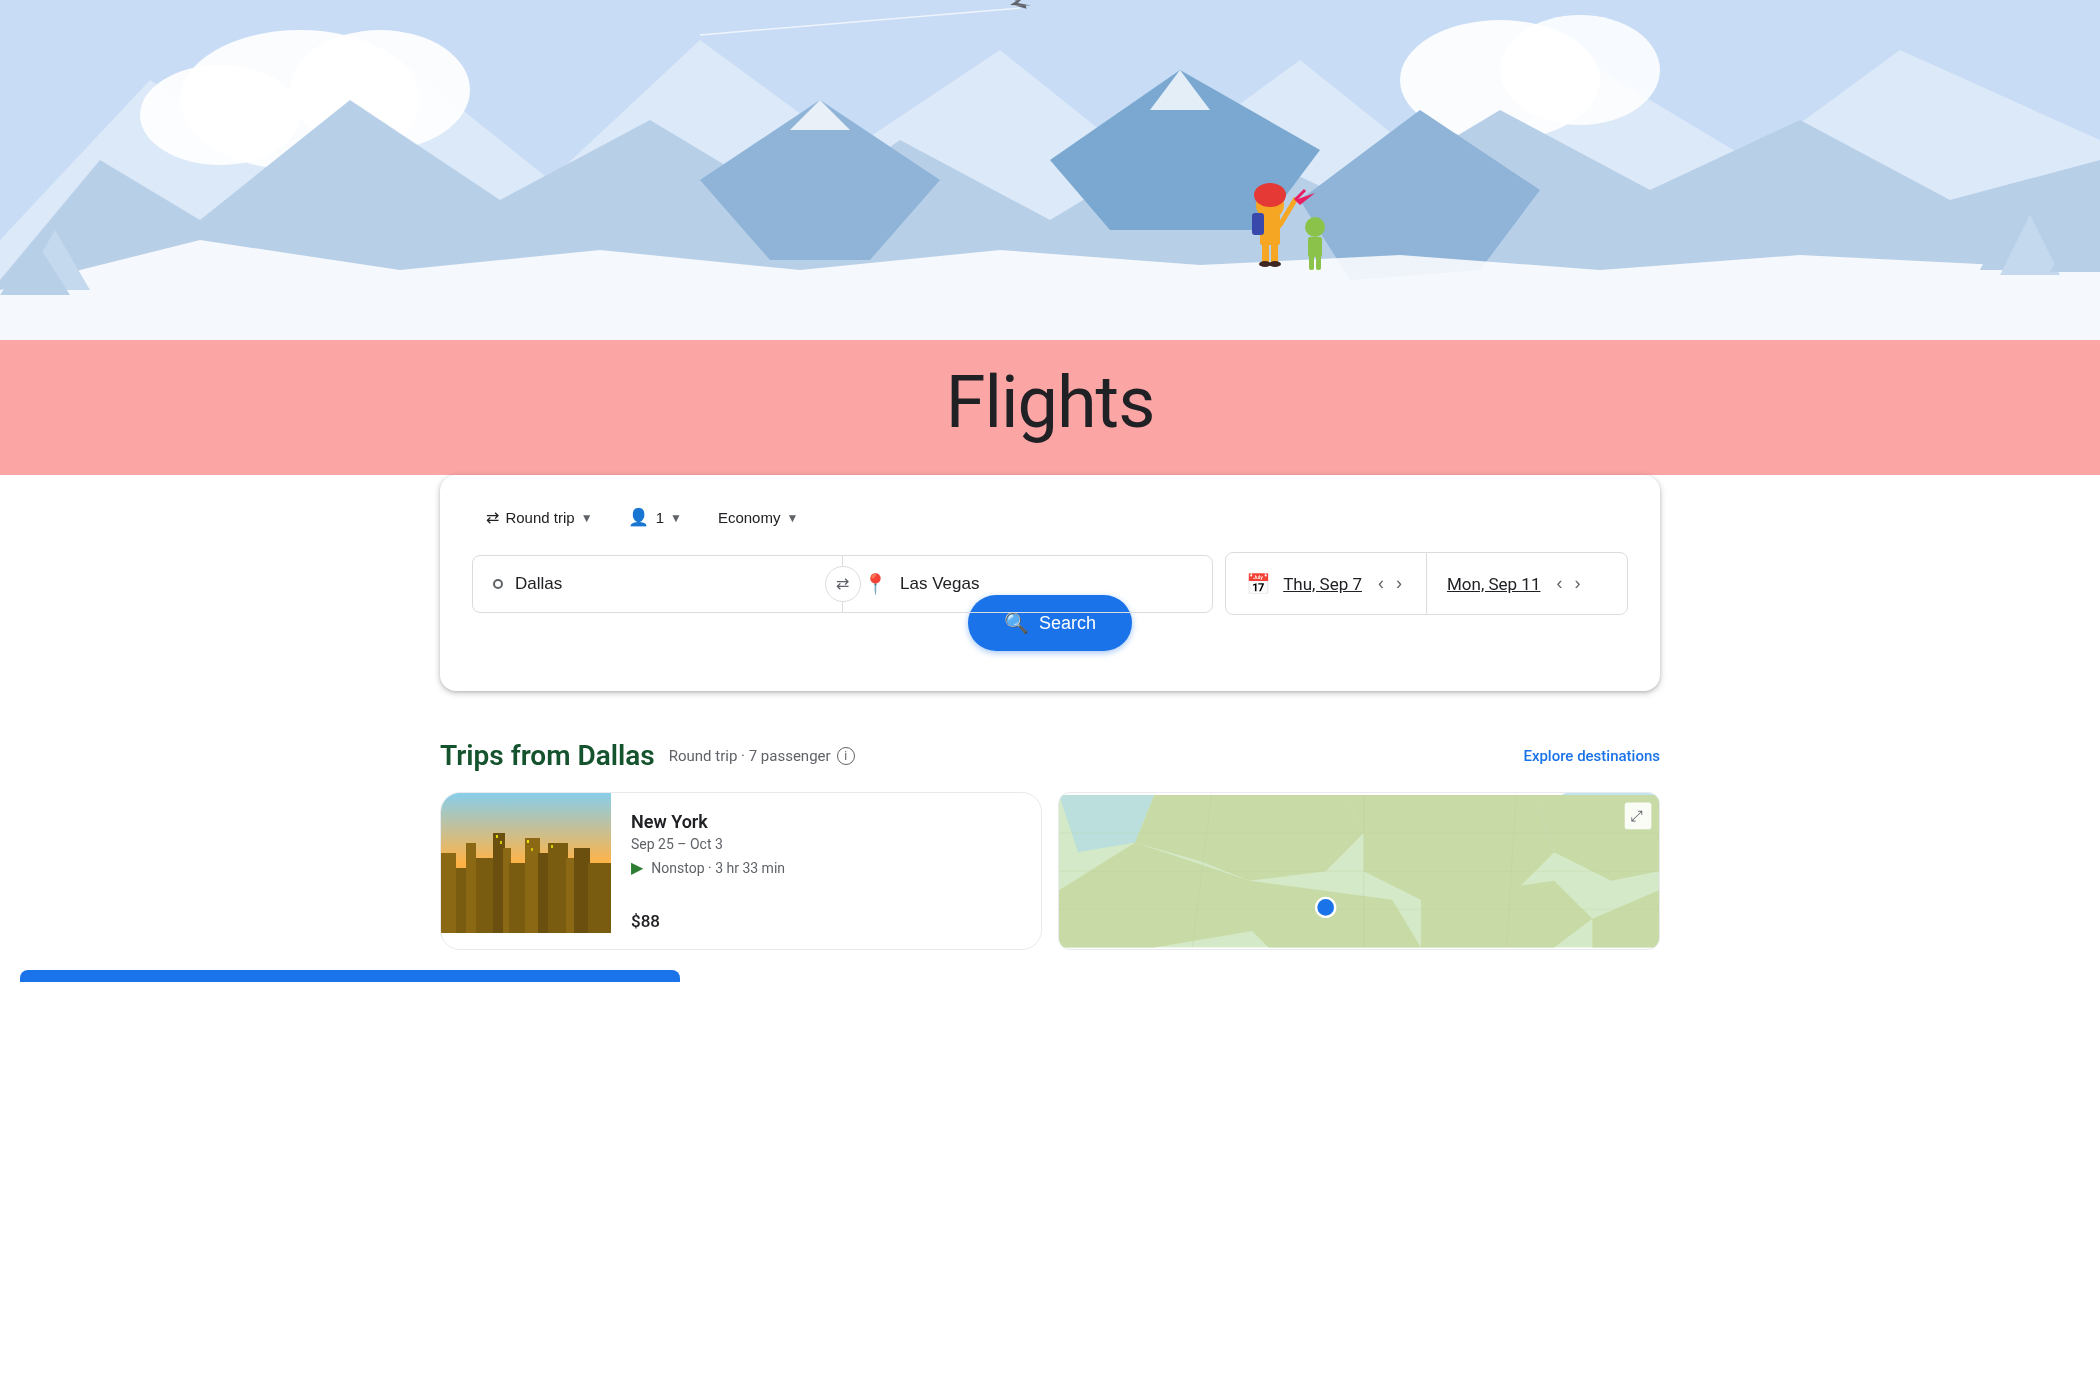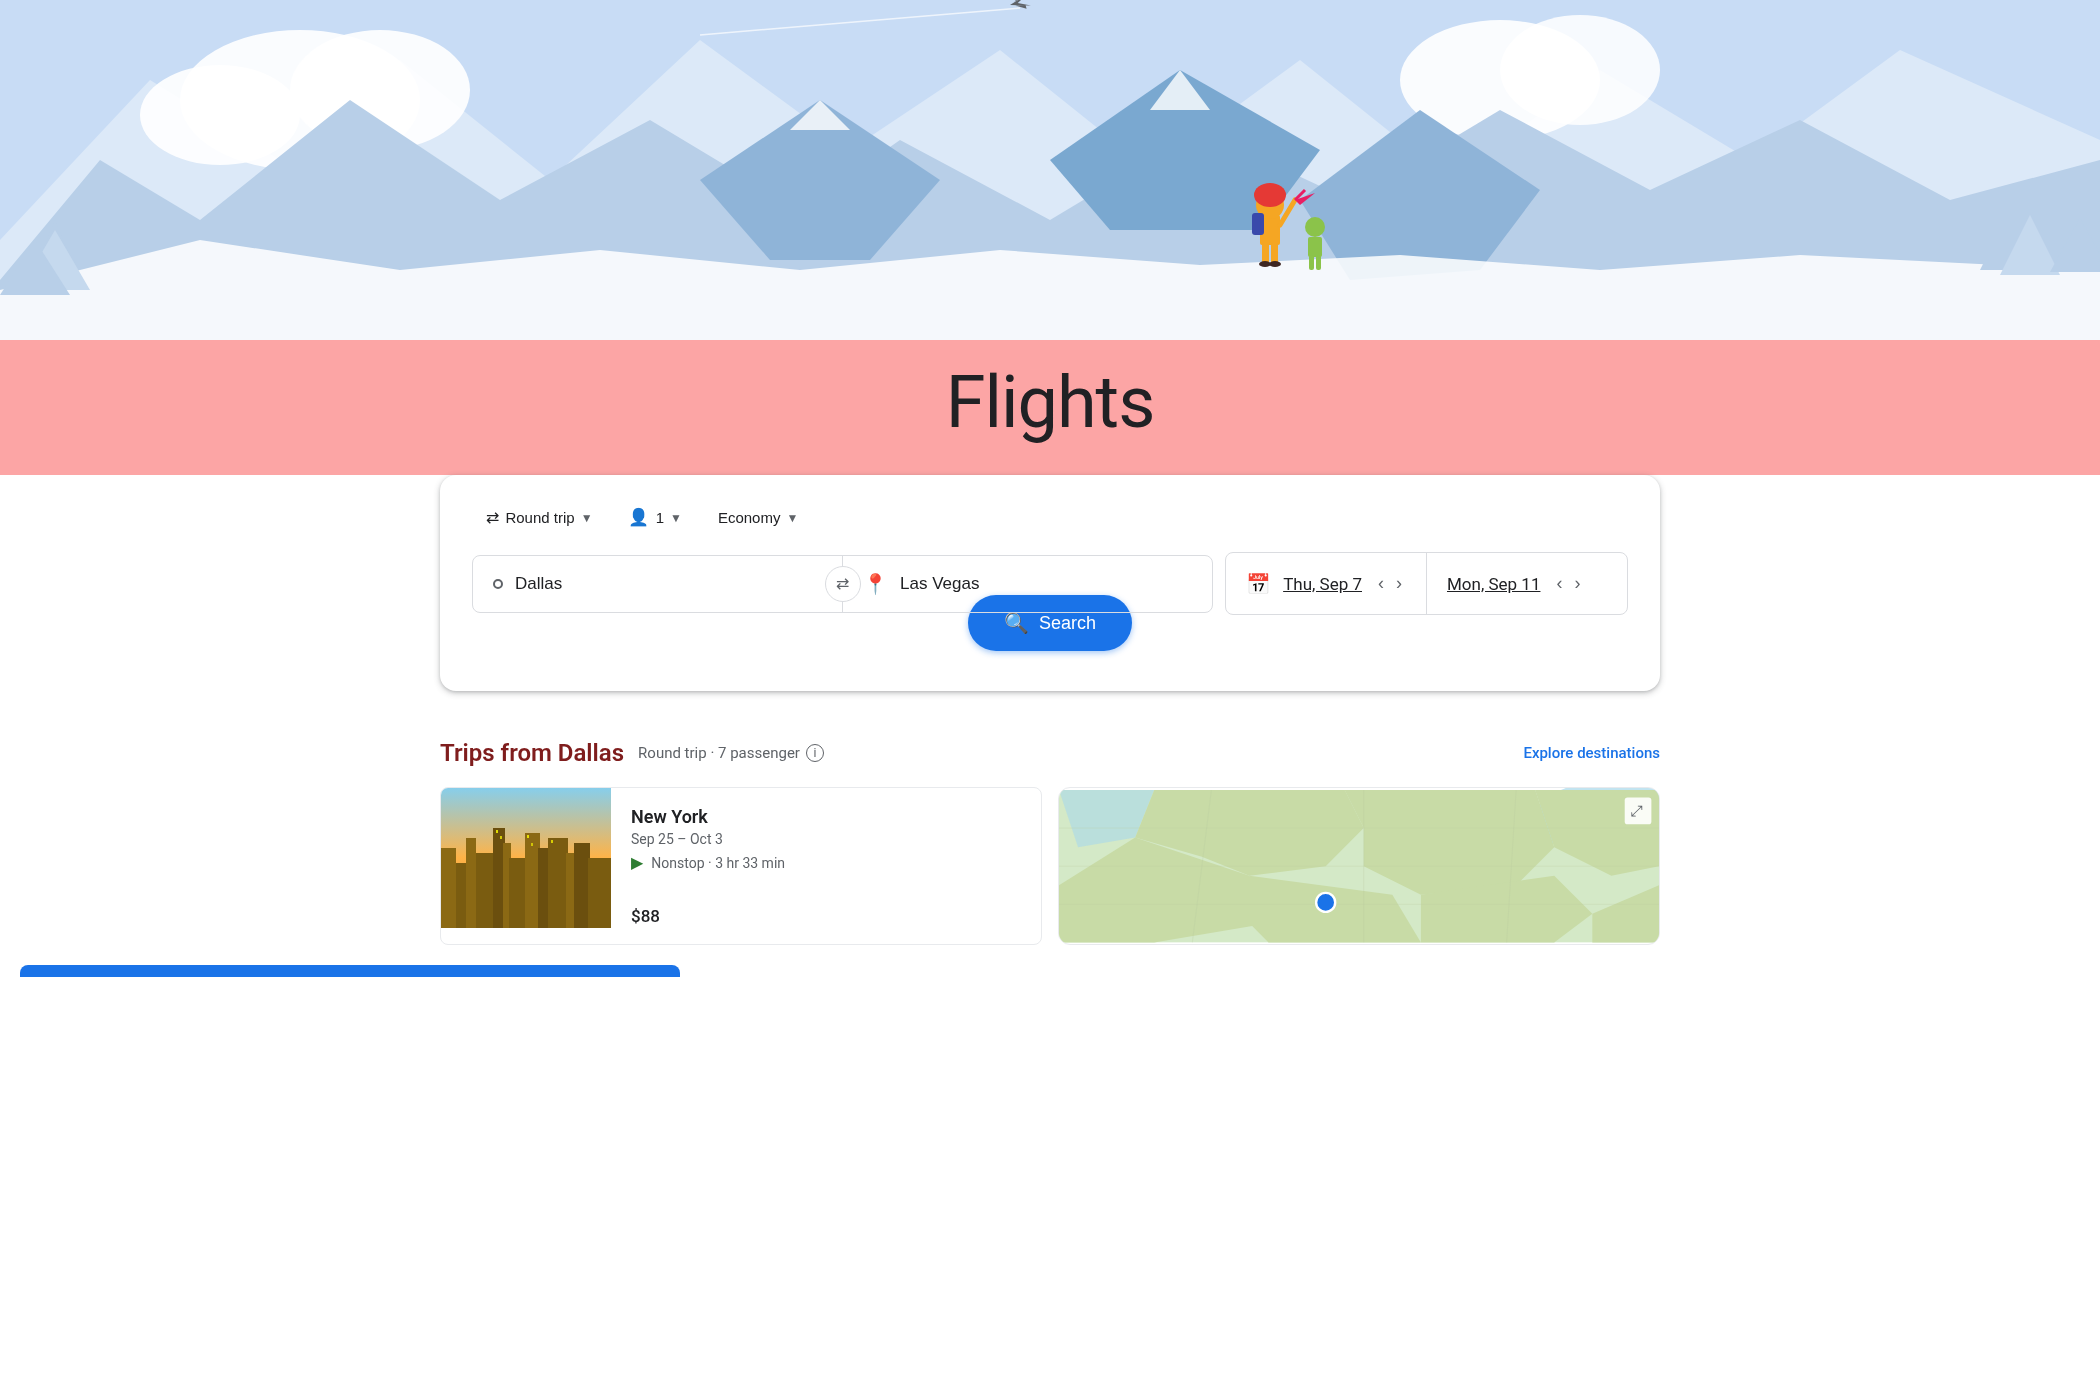--- a/index.html
+++ b/index.html
@@ -207,23 +207,23 @@
       margin-bottom: 20px;
     }
 
     .trips-title-group {
       display: flex;
       align-items: center;
       gap: 14px;
     }
 
     .trips-title {
-      font-size: 24px;
+      font-size: 28px;
       font-weight: 600;
-      color: #7f1d1d;
+      color: #14532d;
     }
 
     .trips-subtitle {
       font-size: 15px;
       color: #5f6368;
       display: flex;
       align-items: center;
       gap: 6px;
     }
 
@@ -249,21 +249,21 @@
     }
 
     
     .trips-row {
       display: grid;
       grid-template-columns: 1fr 1fr;
       gap: 16px;
     }
 
     .trip-card {
-      border-radius: 8px;
+      border-radius: 20px;
       border: 1px solid #e8eaed;
       overflow: hidden;
       display: flex;
       cursor: pointer;
       transition: box-shadow 0.2s;
       background: #fff;
     }
 
     .trip-image {
       width: 170px;

